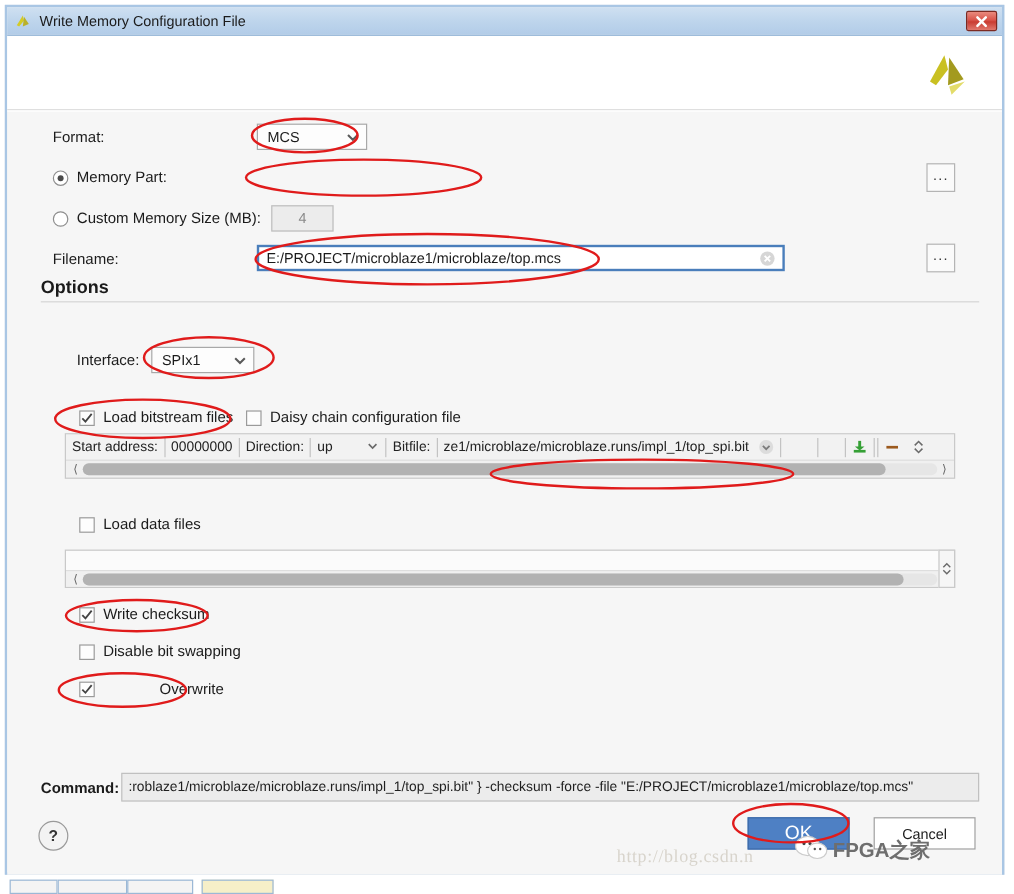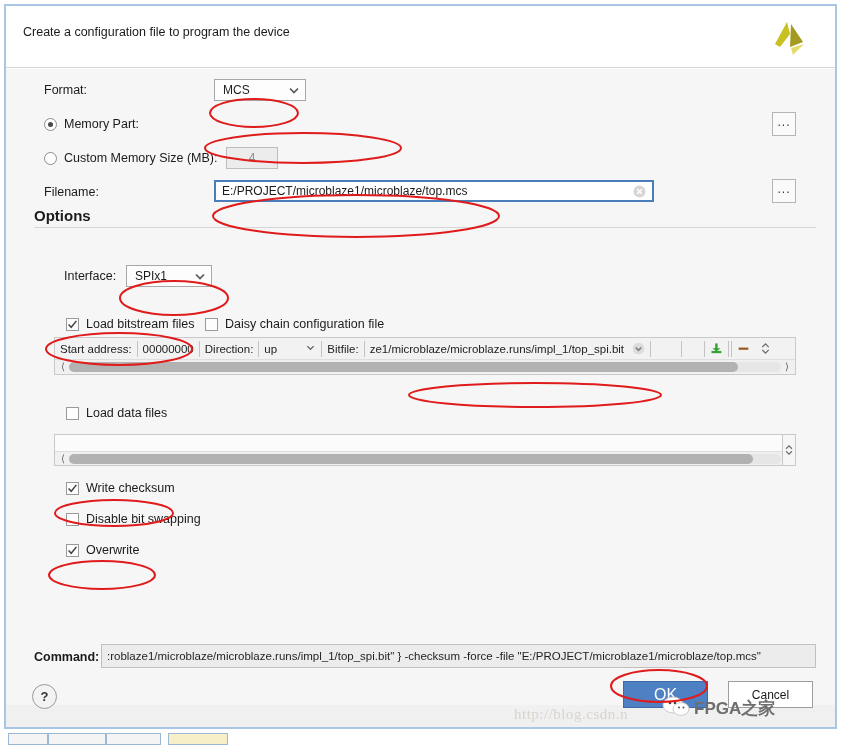--- a/index.html
+++ b/index.html
@@ -240,23 +240,36 @@
     background: #ffffff;
   }
 </style>
 </head>
 <body>
 
 <div id="root">
 
   <div class="window">
 
+    <div class="titlebar">
+      <span class="title-icon">
+        <svg viewBox="0 0 16 16" width="16" height="16">
+          <polygon points="2,11 7,3 8,7 4,12" fill="#d4cb26"></polygon>
+          <polygon points="8,4 12,10 7,12" fill="#b9b12a"></polygon>
+        </svg>
+      </span>
+      <span class="title-text">Write Memory Configuration File</span>
+      <div class="close-btn">
+        <svg viewBox="0 0 12 12" width="12" height="12">
+          <path d="M2.5 2.5 L9.5 9.5 M9.5 2.5 L2.5 9.5" stroke="#ffffff" stroke-width="2.1" stroke-linecap="round"></path>
+        </svg>
+      </div>
+    </div>
 
     <div class="header">
-      <div class="header-text">Create a configuration file to program the device</div>
       <span class="header-logo">
         <svg viewBox="0 0 46 46" width="46" height="46">
           <polygon points="8,30 20,8 23,20 13,33" fill="#c9c022"></polygon>
           <polygon points="24,10 36,28 23,33" fill="#a39a1f"></polygon>
           <polygon points="24,34 37,30 26,41" fill="#e3dc6a"></polygon>
         </svg>
       </span>
     </div>
 
     <div class="body">
@@ -419,21 +432,21 @@
           <svg viewBox="0 0 11 11" width="11" height="11">
               <path d="M1.6 5.6 L4.2 8.3 L9.4 1.9" fill="none" stroke="#444" stroke-width="1.5"></path>
             </svg>
         </span>
         <span class="lbl">Write checksum</span>
       </div>
       <div class="row" style="left:60px; top:443px;">
         <span class="cbx"></span>
         <span class="lbl">Disable bit swapping</span>
       </div>
-      <div class="row" style="left:60px; top:474px;">
+      <div class="row" style="left:60px; top:474px;gap:47px;">
         <span class="cbx">
           <svg viewBox="0 0 11 11" width="11" height="11">
               <path d="M1.6 5.6 L4.2 8.3 L9.4 1.9" fill="none" stroke="#444" stroke-width="1.5"></path>
             </svg>
         </span>
         <span class="lbl">Overwrite</span>
       </div>
 
     </div>
 

